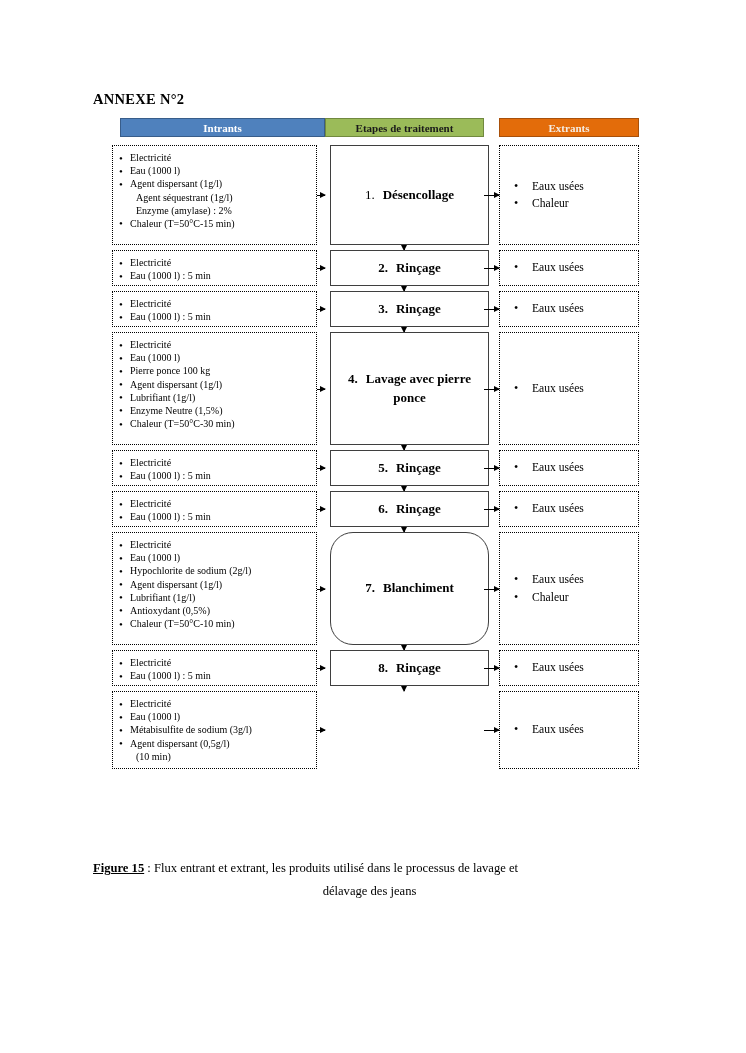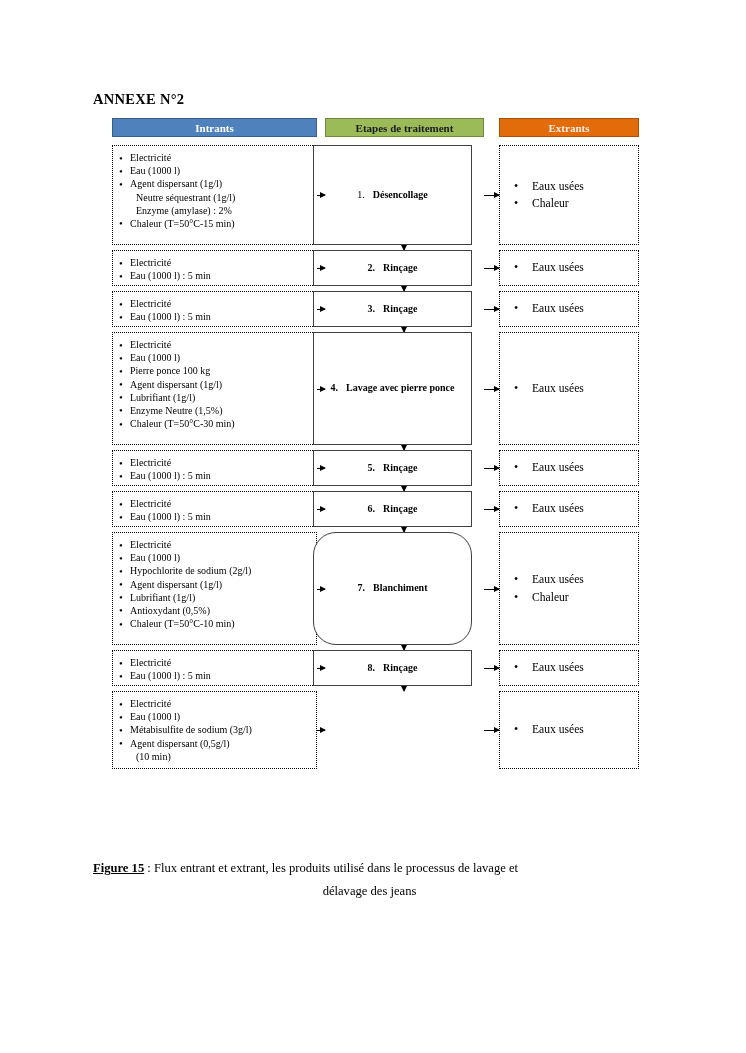--- a/index.html
+++ b/index.html
@@ -25,41 +25,41 @@
 
   
   .header-row{position:relative;height:19px;margin-bottom:8px;}
   .col-head{
     position:absolute;top:0;height:19px;
     display:flex;align-items:center;justify-content:center;
     font-weight:bold;font-size:11px;
     border:1px solid #7a5c1e;
     box-sizing:border-box;
   }
-  .head-in{left:0;width:205px;background:#4f81bd;color:#ffffff;border-color:#385d8a;}
+  .head-in{left:8px;width:205px;background:#4f81bd;color:#ffffff;border-color:#385d8a;}
   .head-proc{left:213px;width:159px;background:#9bbb59;color:#1a1a1a;border-color:#71893f;}
   .head-out{left:387px;width:140px;background:#e36c0a;color:#f5ede4;border-color:#a8500a;}
 
   
   .row{position:relative;margin-bottom:5px;}
 
   .box{
     position:absolute;box-sizing:border-box;background:#fff;
   }
   .in-box{
     left:0;width:205px;
     border:1px dotted #000;
     padding:5px 4px 4px 6px;
   }
   .proc-box{
-    left:201px;width:159px;
+    left:218px;width:159px;
     border:1.4px solid #3f3f3f;
     display:flex;align-items:center;justify-content:center;
     text-align:center;
-    font-size:10px;font-weight:bold;
+    font-size:13px;font-weight:bold;
     line-height:1.45;
   }
   .out-box{
     left:387px;width:140px;
     border:1px dotted #000;
     display:flex;align-items:center;
     padding-left:14px;
   }
 
   
@@ -131,21 +131,21 @@
       <div class="col-head head-out">Extrants</div>
     </div>
 
     <div id="rows-host">
         <div class="row" style="height: 100px;">
           <div class="box in-box" style="height: 100px;">
             <ul class="ilist">
               <li class="bullet">Electricité</li>
               <li class="bullet">Eau (1000 l)</li>
               <li class="bullet">Agent dispersant (1g/l)</li>
-              <li class="nobullet">Neutre séquestrant (1g/l)</li>
+              <li class="nobullet">Agent séquestrant (1g/l)</li>
               <li class="nobullet">Enzyme (amylase) : 2%</li>
               <li class="bullet">Chaleur (T=50°C-15 min)</li>
             </ul>
           </div>
           <div class="box proc-box" style="height: 100px;">
             <div><span class="step-num">1.</span><span class="gap"></span><span>Désencollage</span></div>
           </div>
           <div class="box out-box" style="height: 100px;">
             <ul class="olist">
               <li>Eaux usées</li>

